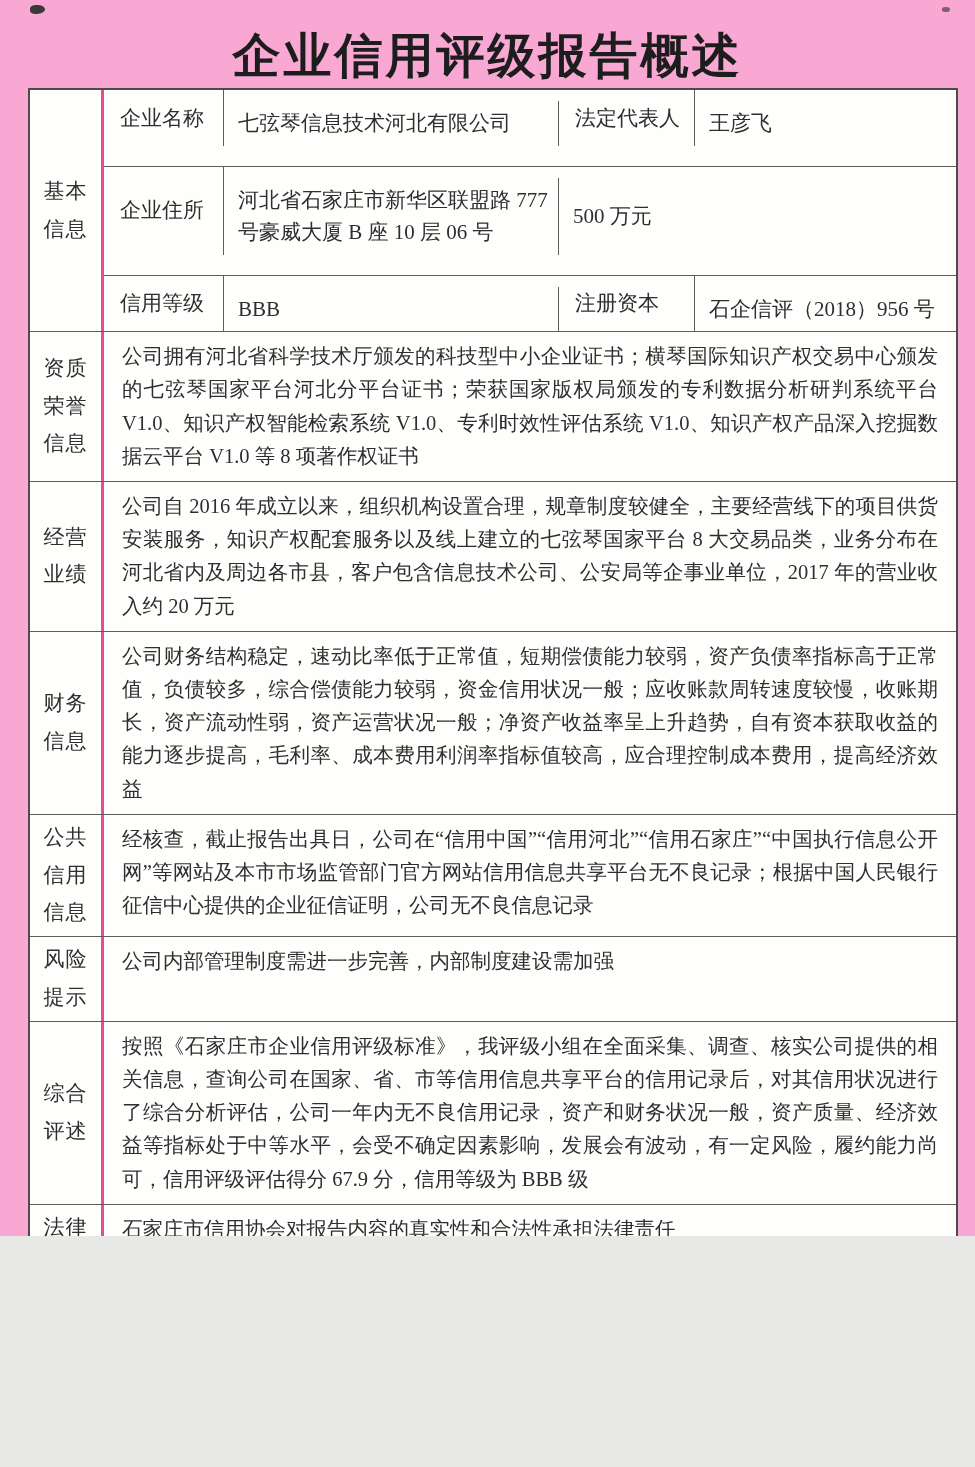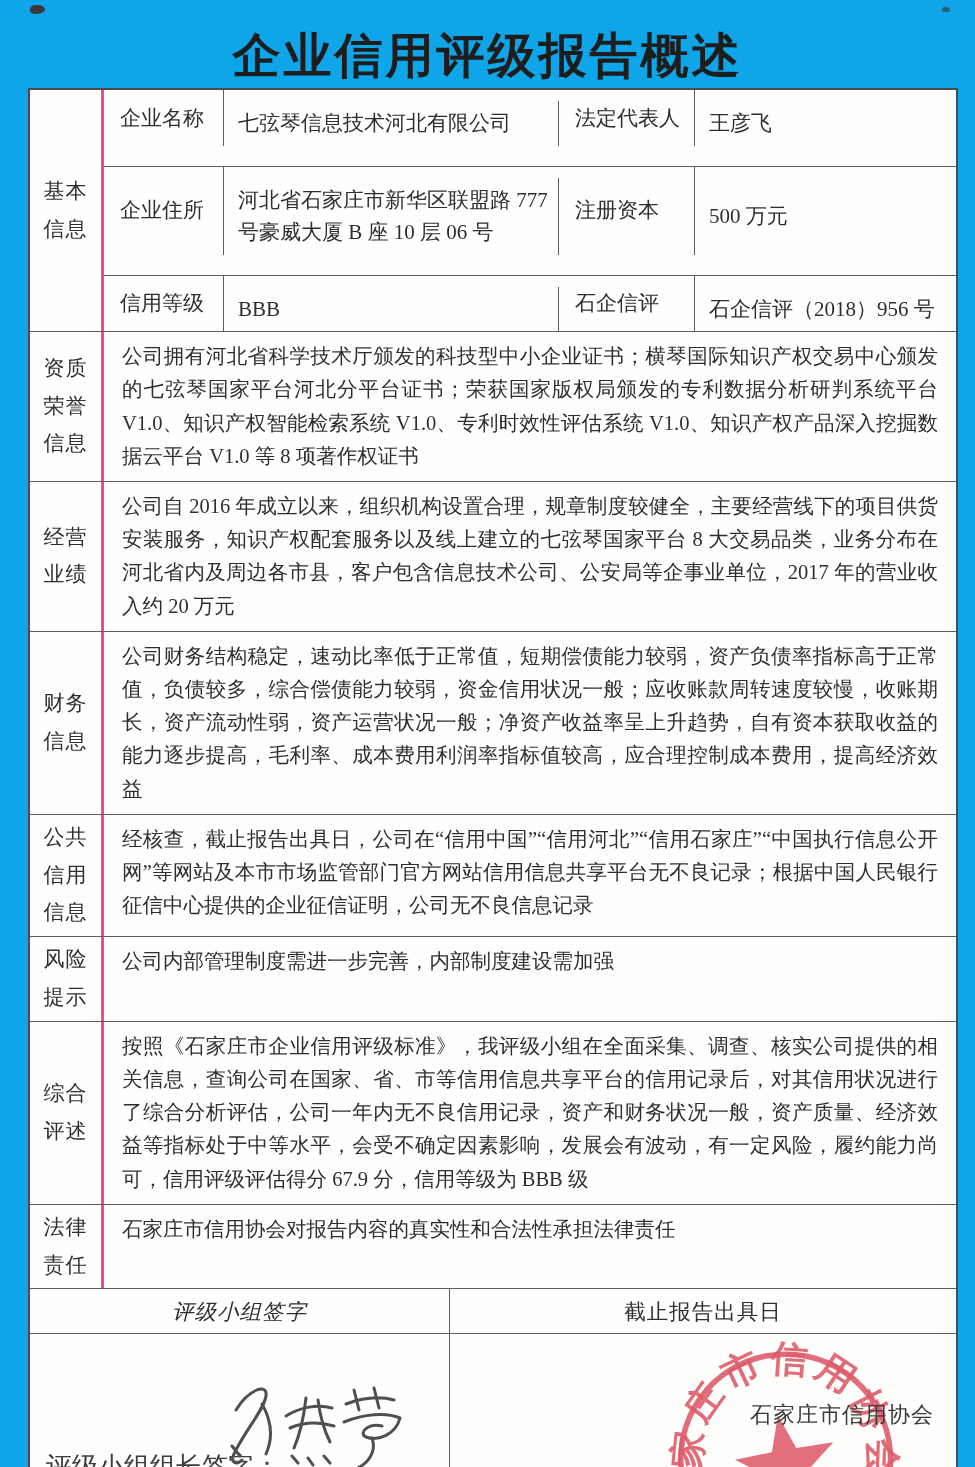--- a/index.html
+++ b/index.html
@@ -1,19 +1,19 @@
 <!DOCTYPE html>
 <html><head>
 <meta charset="utf-8">
 <style>
   html,body{margin:0;padding:0;background:#e8e8e6;}
   #sheet{
     position:relative;
-    width:975px;height:1467px;
-    background:#0ea5e9;
+    width:975px;height:1236px;
+    background:#f9a8d4;
     font-family:"Liberation Serif","DejaVu Serif",serif;
     color:#2e2e2e;
     overflow:hidden;
     box-sizing:border-box;
   }
   
   .speck{position:absolute;background:#3a3a3a;border-radius:45% 55% 60% 40%;}
   #speck-left{left:30px;top:5px;width:15px;height:9px;}
   #speck-right{left:942px;top:7px;width:8px;height:5px;opacity:.65;}
 
@@ -104,27 +104,26 @@
       <div class="basic-rows">
         <div class="brow" style="min-height:47px">
           <div>企业名称</div>
           <div class="val">七弦琴信息技术河北有限公司</div>
           <div>法定代表人</div>
           <div class="val">王彦飞</div>
         </div>
         <div class="brow" style="min-height:66px">
           <div>企业住所</div>
           <div class="val">河北省石家庄市新华区联盟路 777 号豪威大厦 B 座 10 层 06 号</div>
-          <div>注册资本</div>
           <div class="val">500 万元</div>
         </div>
         <div class="brow" style="min-height:44px">
           <div>信用等级</div>
           <div class="val">BBB</div>
-          <div>石企信评</div>
+          <div>注册资本</div>
           <div class="val">石企信评（2018）956 号</div>
         </div>
       </div>
     </div>
 
     <div class="trow sec" style="min-height:134px">
       <div class="lbl">资质
 荣誉
 信息</div>
       <div class="content">

